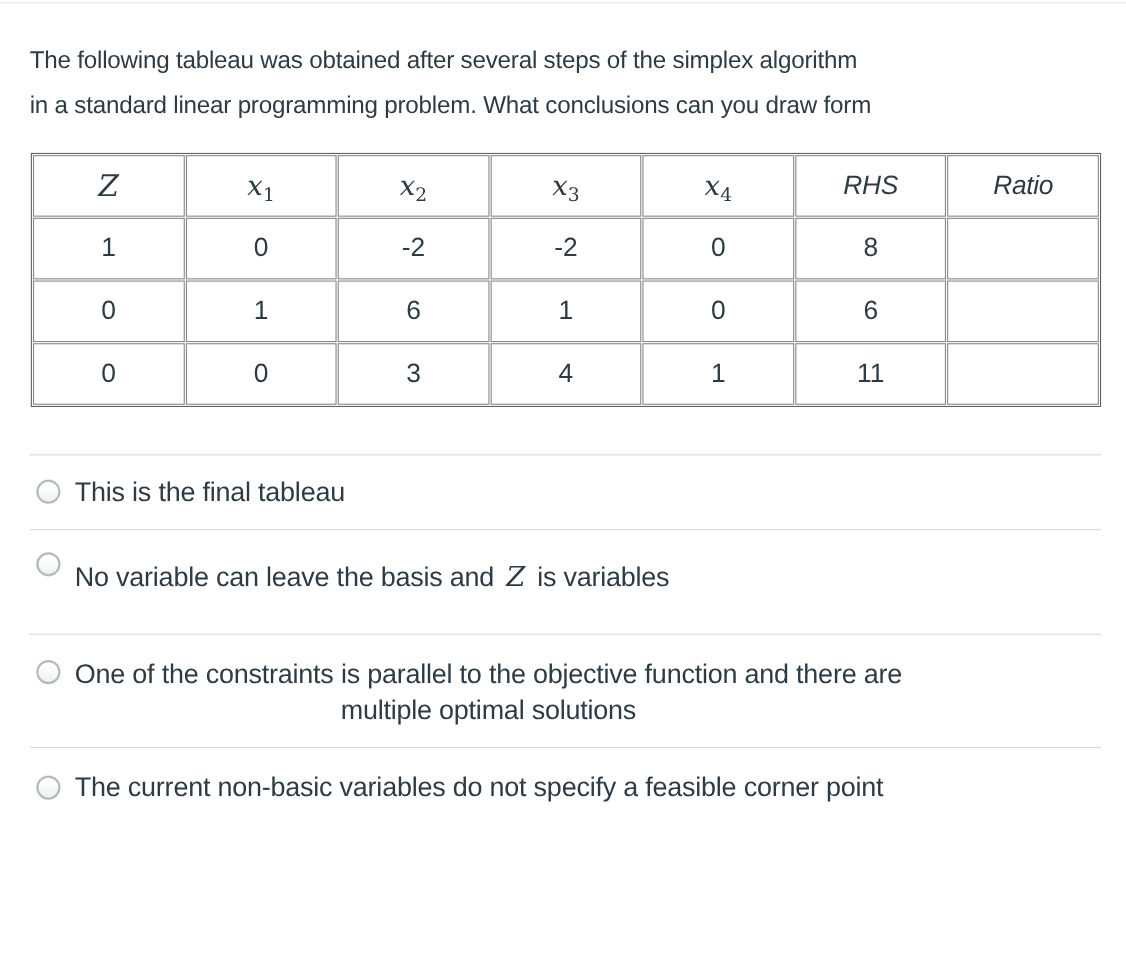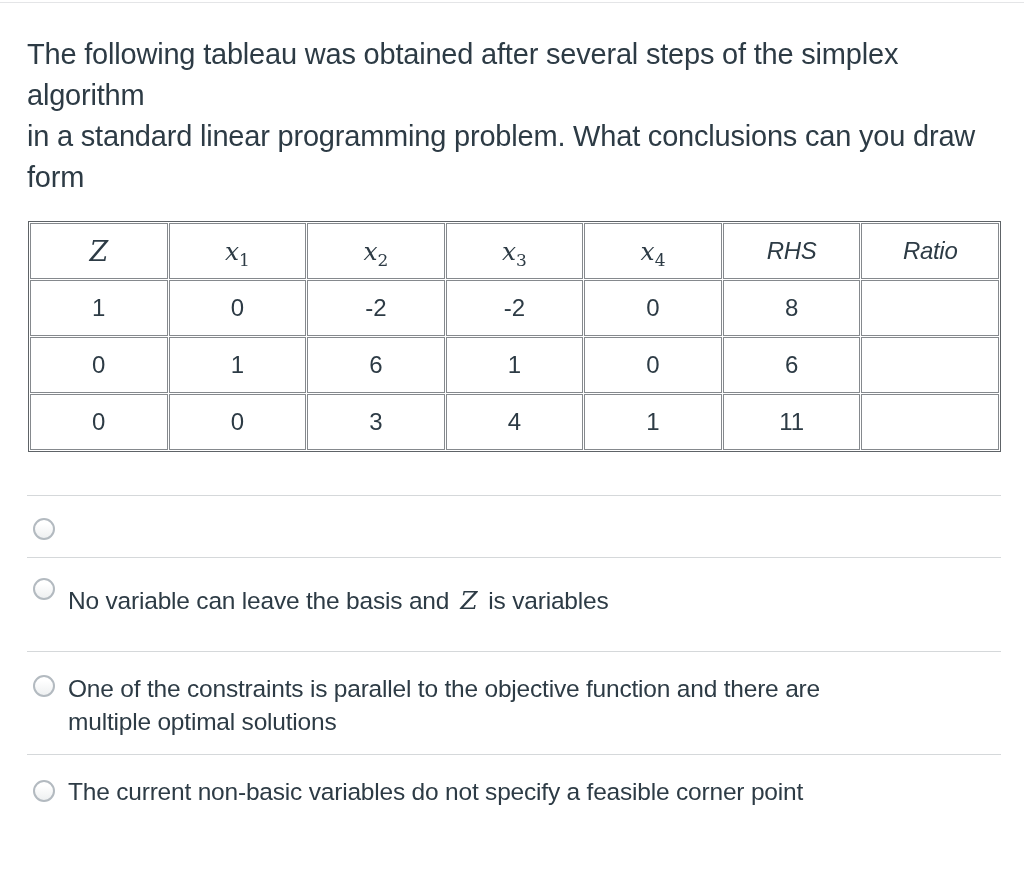--- a/index.html
+++ b/index.html
@@ -17,21 +17,21 @@
   }
   .top-hairline {
     position: absolute;
     top: 2px; left: 0;
     width: 1024px; height: 1px;
     background: #e4e5e7;
   }
   
   .question {
     margin: 34px 20px 0 27px;
-    font-size: 29px;
+    font-size: 22px;
     line-height: 41px;
     letter-spacing: -0.2px;
   }
   
   table.tableau {
     margin: 23px 0 0 28px;
     width: 973px;
     table-layout: fixed;
     border-collapse: separate;
     border-spacing: 1px;
@@ -86,21 +86,21 @@
     font-family: "DejaVu Serif", serif;
     font-style: italic;
     font-size: 25px;
     margin: 0 11px;
     white-space: nowrap;
   }
   
   .o1 { padding: 18px 0 17px; }  .o1 .radio { margin-top: 4px; }
   .o2 { padding: 20px 0 28px; }  .o2 .label { line-height: 45px; } .o2 .radio { margin-top: 0; }
   .o3 { padding: 20px 0 28px; }  .o3 .label { line-height: 45px; } .o3 .radio { margin-top: 0; }
-  .o4 { padding: 20px 0 16px; }  .o4 .label { line-height: 33px; } .o4 .radio { margin-top: 3px; }
+  .o4 { padding: 20px 0 16px; text-align: center; }  .o4 .label { line-height: 33px; } .o4 .radio { margin-top: 3px; }
   .o5 { padding: 21px 0 30px; }  .o5 .radio { margin-top: 4px; }
 </style>
 </head>
 <body>
 
 <div class="top-hairline"></div>
 
 <div class="question">
   <div>The following tableau was obtained after several steps of the simplex algorithm</div>
   <div>in a standard linear programming problem. What conclusions can you draw form</div>
@@ -146,20 +146,23 @@
       <td>11</td>
       <td></td>
     </tr>
   </tbody>
 </table>
 
 <div class="options">
 
   <div class="option o1">
     <span class="radio"></span>
+    <div class="label">
+      <span>This is the final tableau</span>
+    </div>
   </div>
 
   <div class="option o2">
     <span class="radio"></span>
     <div class="label">
       <span>No variable can leave the basis and</span><span class="imath"><span>Z</span></span><span>is variables</span>
     </div>
   </div>
 
 

